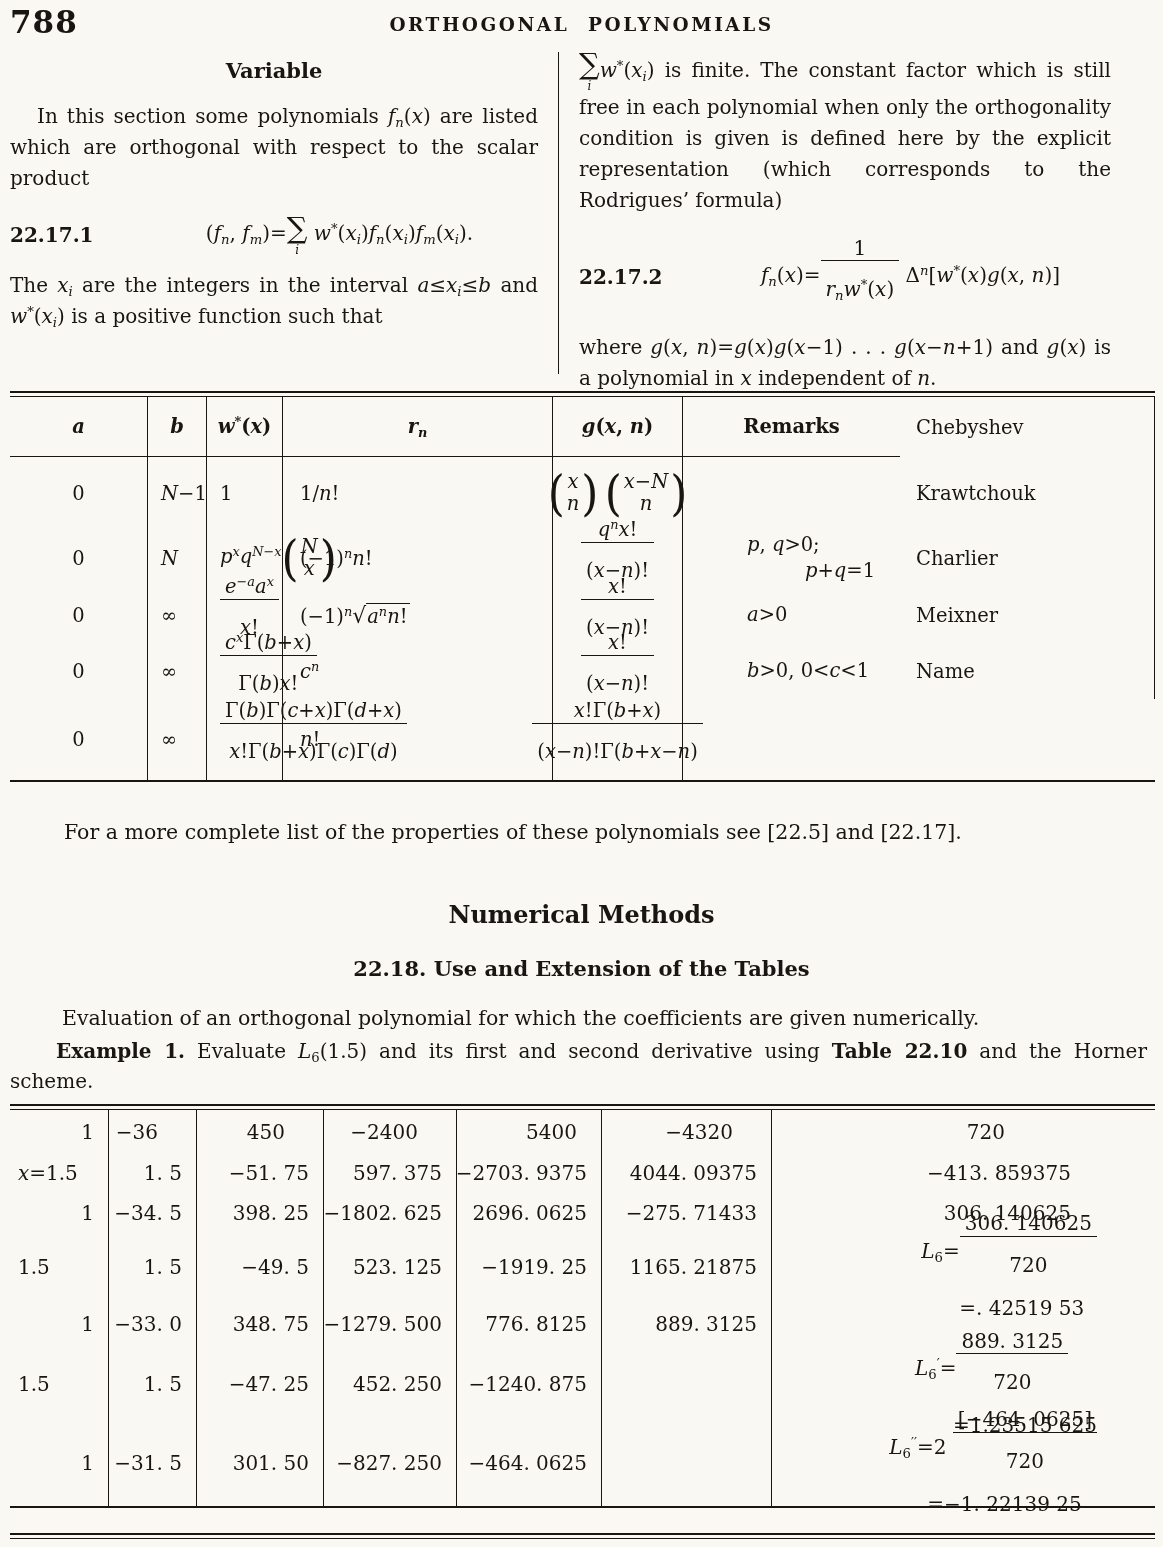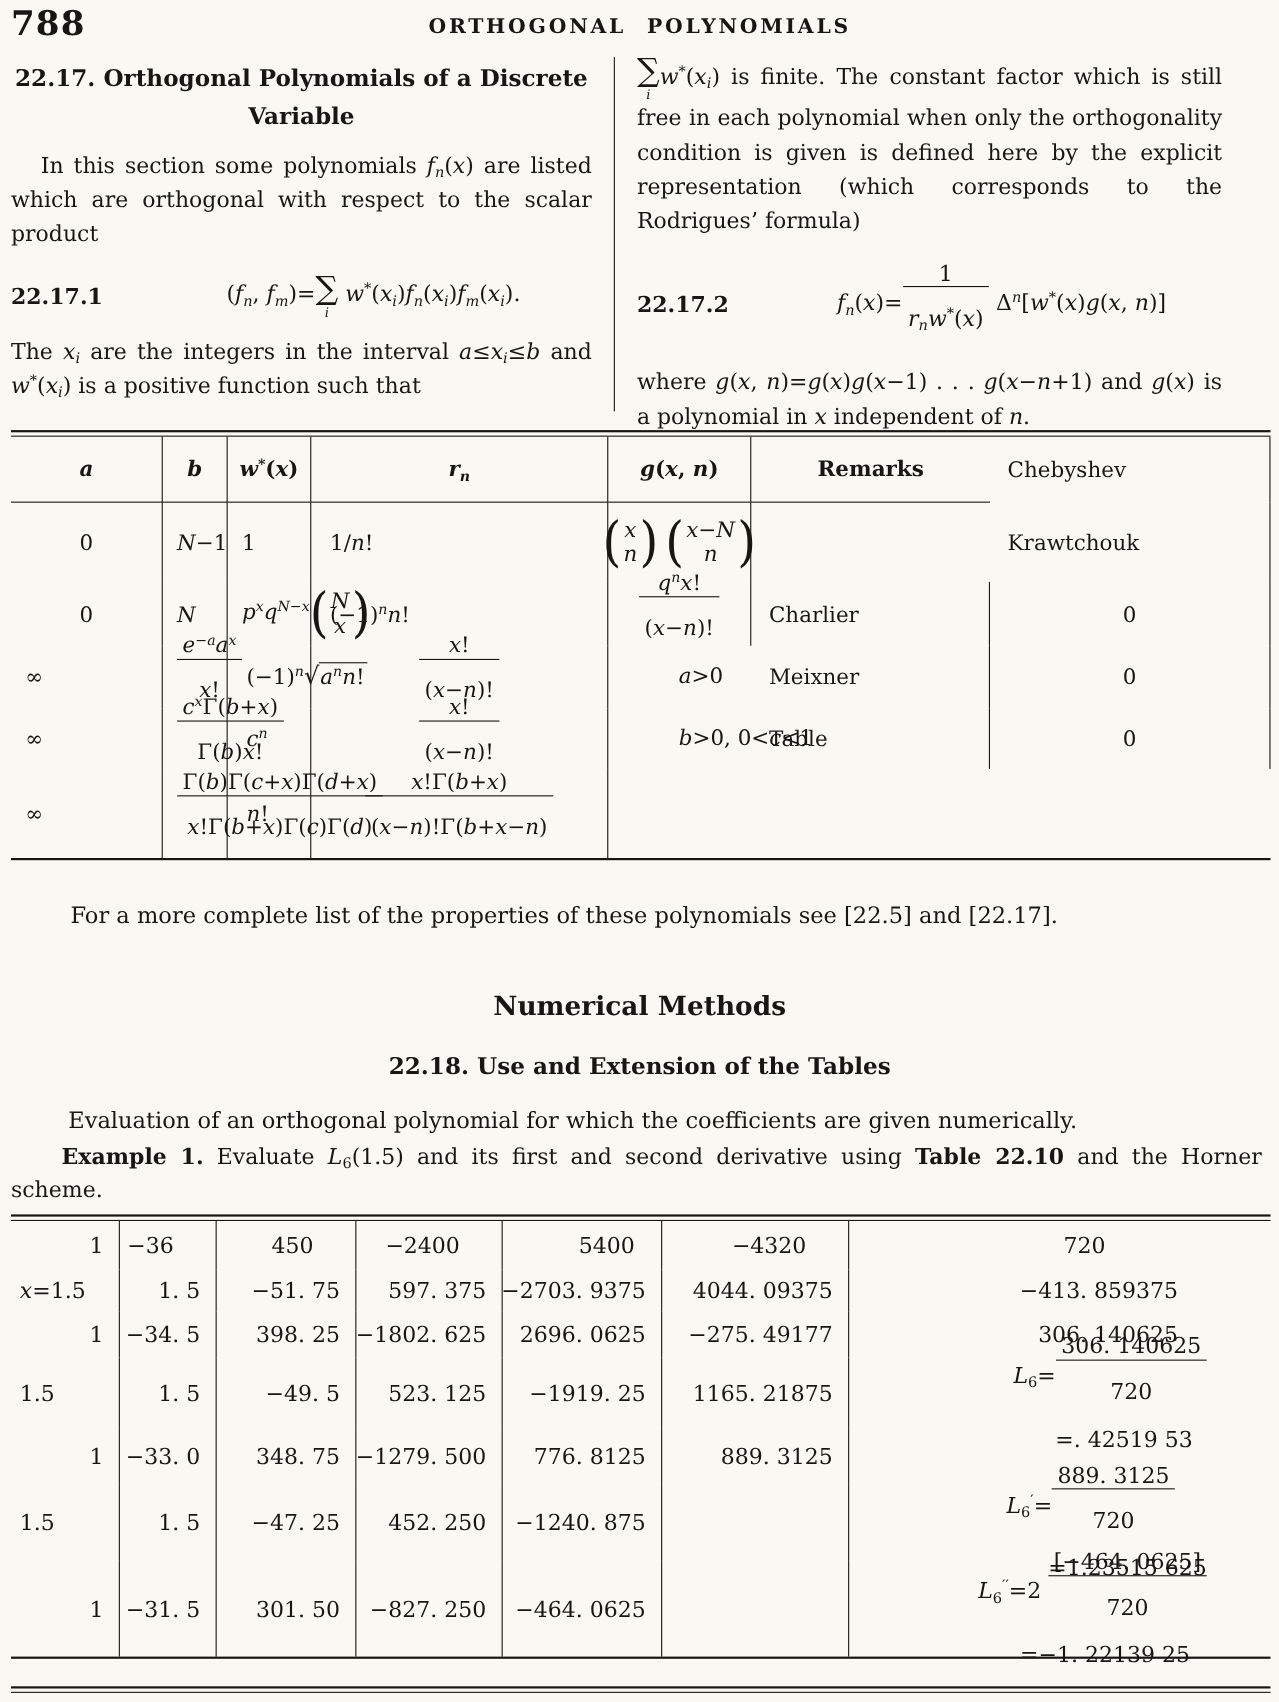--- a/index.html
+++ b/index.html
@@ -87,21 +87,20 @@
 </style>
 </head>
 <body>
 
 <div class="pagenum">788</div>
 <div class="runhead">ORTHOGONAL POLYNOMIALS</div>
 
 <div class="cols">
   <div class="col-left">
     <div class="sect-head">
-      <div>22.17. Orthogonal Polynomials of a Discrete</div>
       <div>Variable</div>
     </div>
     <div class="para ind wrapmath">In this section some polynomials <span class="math"><i>f</i><span class="msub"><i>n</i></span>(<i>x</i>)</span> are listed which are orthogonal with respect to the scalar product</div>
     <div class="eqrow">
       <span class="eqnum">22.17.1</span>
       <span class="eqbody"><span class="math">(<i>f</i><span class="msub"><i>n</i></span>, <i>f</i><span class="msub"><i>m</i></span>)=<span class="msum">
               <span class="sg">∑</span>
               <span class="sl"><i>i</i></span>
             </span> <i>w</i><span class="msup">*</span>(<i>x</i><span class="msub"><i>i</i></span>)<i>f</i><span class="msub"><i>n</i></span>(<i>x</i><span class="msub"><i>i</i></span>)<i>f</i><span class="msub"><i>m</i></span>(<i>x</i><span class="msub"><i>i</i></span>).</span></span>
     </div>
@@ -188,20 +187,24 @@
             </span>
             <span class="bp">)</span>
           </span></span>
       </div>
       <div class="pcell c-r bR">
         <span class="math">(−1)<span class="msup"><i>n</i></span><i>n</i>!</span>
       </div>
       <div class="pcell c-g bR">
         <span class="math"><span class="mfrac"><span class="fn"><i>q</i><span class="msup"><i>n</i></span><i>x</i>!</span><span class="fd">(<i>x</i>−<i>n</i>)!</span></span></span>
       </div>
+      <div class="pcell c-rem">
+        <div><span class="math"><i>p</i>, <i>q</i>&gt;0;</span></div>
+        <div class="rem2"><span class="math"><i>p</i>+<i>q</i>=1</span></div>
+      </div>
       <div class="pcell c-name bR">Charlier</div>
       <div class="pcell c-a bR">
         <span class="math">0</span>
       </div>
       <div class="pcell c-b bR">
         <span class="math">∞</span>
       </div>
       <div class="pcell c-w bR">
         <span class="math"><span class="mfrac"><span class="fn"><i>e</i><span class="msup">−<i>a</i></span><i>a</i><span class="msup"><i>x</i></span></span><span class="fd"><i>x</i>!</span></span></span>
       </div>
@@ -226,21 +229,21 @@
       </div>
       <div class="pcell c-r bR">
         <span class="math"><i>c</i><span class="msup"><i>n</i></span></span>
       </div>
       <div class="pcell c-g bR">
         <span class="math"><span class="mfrac"><span class="fn"><i>x</i>!</span><span class="fd">(<i>x</i>−<i>n</i>)!</span></span></span>
       </div>
       <div class="pcell c-rem">
         <div><span class="math"><i>b</i>&gt;0, 0&lt;<i>c</i>&lt;1</span></div>
       </div>
-      <div class="pcell c-name bR">Table</div>
+      <div class="pcell c-name bR">Name</div>
       <div class="pcell c-a bR">
         <span class="math">0</span>
       </div>
       <div class="pcell c-b bR">
         <span class="math">∞</span>
       </div>
       <div class="pcell c-w bR">
         <span class="math"><span class="mfrac"><span class="fn">Γ(<i>b</i>)Γ(<i>c</i>+<i>x</i>)Γ(<i>d</i>+<i>x</i>)</span><span class="fd"><i>x</i>!Γ(<i>b</i>+<i>x</i>)Γ(<i>c</i>)Γ(<i>d</i>)</span></span></span>
       </div>
       <div class="pcell c-r bR">
@@ -277,21 +280,21 @@
       <div class="hcell bR">−51. 75</div>
       <div class="hcell bR">597. 375</div>
       <div class="hcell bR">−2703. 9375</div>
       <div class="hcell bR">4044. 09375</div>
       <div class="hcell hres">−413. 859375</div>
       <div class="hcell bR">1</div>
       <div class="hcell bR">−34. 5</div>
       <div class="hcell bR">398. 25</div>
       <div class="hcell bR">−1802. 625</div>
       <div class="hcell bR">2696. 0625</div>
-      <div class="hcell bR">−275. 49177</div>
+      <div class="hcell bR">−275. 71433</div>
       <div class="hcell hres">306. 140625</div>
       <div class="hcell bR hc0L">
         <span class="math">1.5</span>
       </div>
       <div class="hcell bR">1. 5</div>
       <div class="hcell bR">−49. 5</div>
       <div class="hcell bR">523. 125</div>
       <div class="hcell bR">−1919. 25</div>
       <div class="hcell bR">1165. 21875</div>
       <div class="hcell hres resmath">

